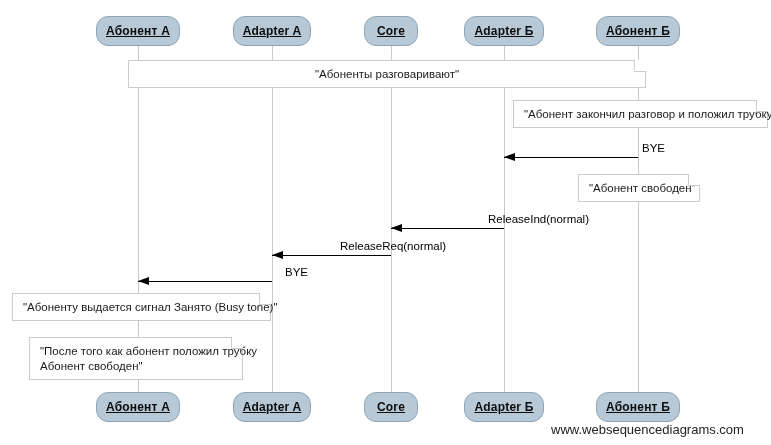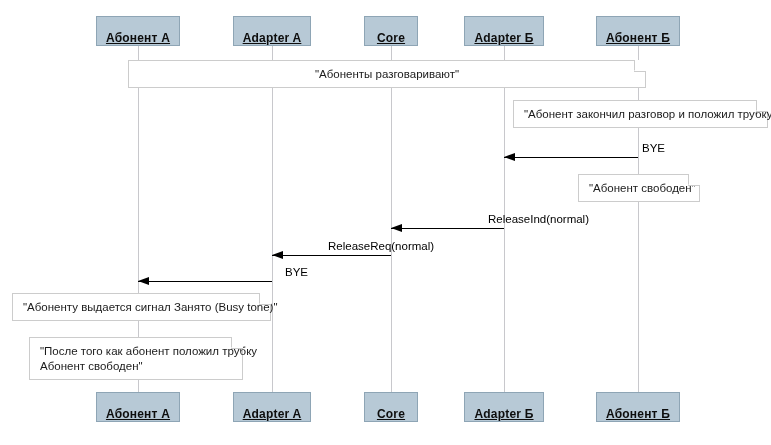--- a/index.html
+++ b/index.html
@@ -35,24 +35,24 @@
     width: 1px;
     background: #c8c8cc;
   }
 
   
   .participant {
     position: absolute;
     box-sizing: border-box;
     height: 30px;
     border: 1px solid #8ea5b5;
-    border-radius: 0;
+    border-radius: 12px;
     background: #b7c9d6;
     display: flex;
-    align-items: flex-end;
+    align-items: center;
     justify-content: center;
     font-size: 12px;
     font-weight: bold;
     color: #0d0d0d;
     letter-spacing: 0.2px;
   }
   .participant span {
     text-decoration: underline;
     white-space: nowrap;
   }
@@ -147,21 +147,21 @@
     </div>
   <div class="layer" id="messages-layer">
       <div class="msg-line" style="left: 504px; top: 157px; width: 134px;"></div>
       <div class="arrowhead left" style="top: 153px; left: 504px;"></div>
       <div class="msg-label" style="left: 600px; top: 142px;">BYE</div>
       <div class="msg-line" style="left: 391px; top: 228px; width: 113px;"></div>
       <div class="arrowhead left" style="top: 224px; left: 391px;"></div>
       <div class="msg-label" style="left: 408px; top: 213px; margin-left: 38px;">ReleaseInd(normal)</div>
       <div class="msg-line" style="left: 272px; top: 255px; width: 119px;"></div>
       <div class="arrowhead left" style="top: 251px; left: 272px;"></div>
-      <div class="msg-label" style="left: 286px; top: 240px; text-align: right;">ReleaseReq(normal)</div>
+      <div class="msg-label" style="left: 298px; top: 240px; text-align: right;">ReleaseReq(normal)</div>
       <div class="msg-line" style="left: 138px; top: 281px; width: 134px;"></div>
       <div class="arrowhead left" style="top: 277px; left: 138px;"></div>
       <div class="msg-label" style="left: 243px; top: 266px;">BYE</div>
     </div>
   <div class="layer" id="participants-layer">
       <div class="participant" style="left: 96px; top: 16px; width: 84px;">
         <span>Абонент А</span>
       </div>
       <div class="participant" style="left: 96px; top: 392px; width: 84px;">
         <span>Абонент А</span>
@@ -184,13 +184,14 @@
       <div class="participant" style="left: 464px; top: 392px; width: 80px;">
         <span>Adapter Б</span>
       </div>
       <div class="participant" style="left: 596px; top: 16px; width: 84px;">
         <span>Абонент Б</span>
       </div>
       <div class="participant" style="left: 596px; top: 392px; width: 84px;">
         <span>Абонент Б</span>
       </div>
     </div>
+  <div class="footer" id="footer-watermark" style="left: 551px; top: 422px;">www.websequencediagrams.com</div>
 </div>
 
 </body></html>

